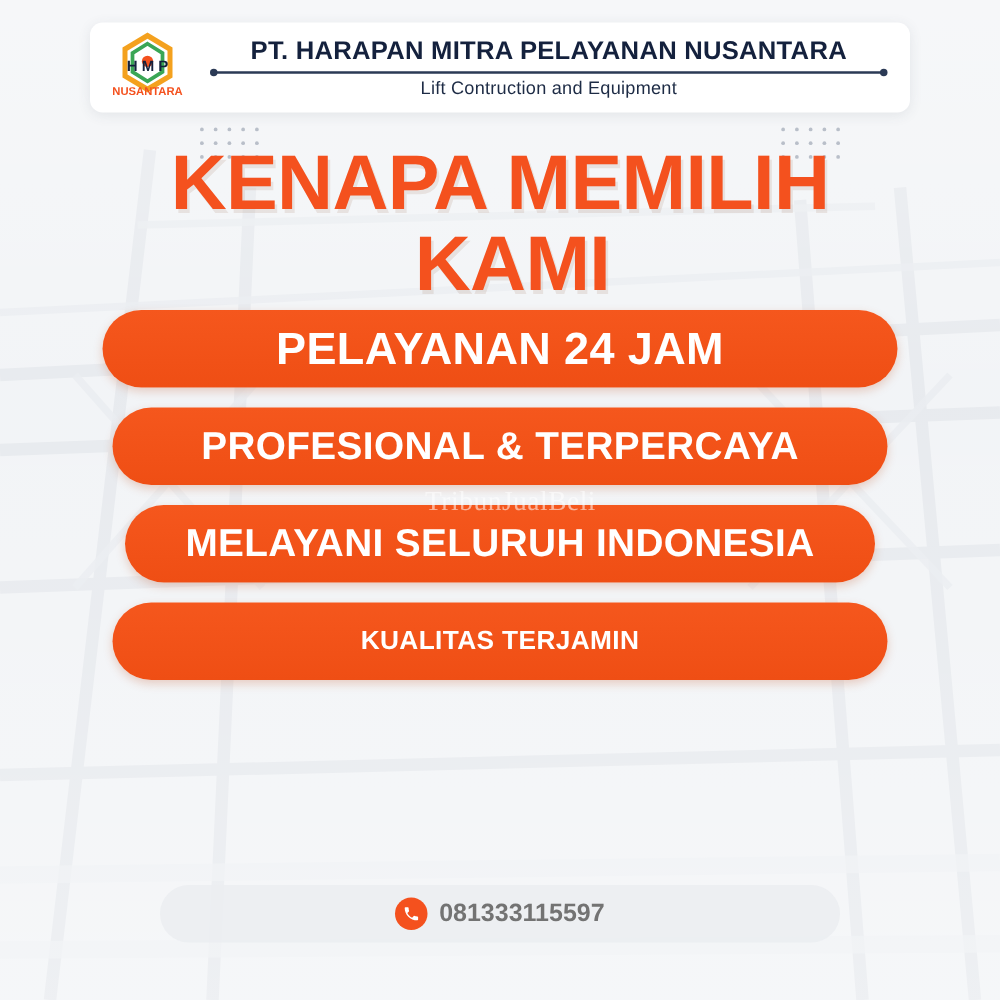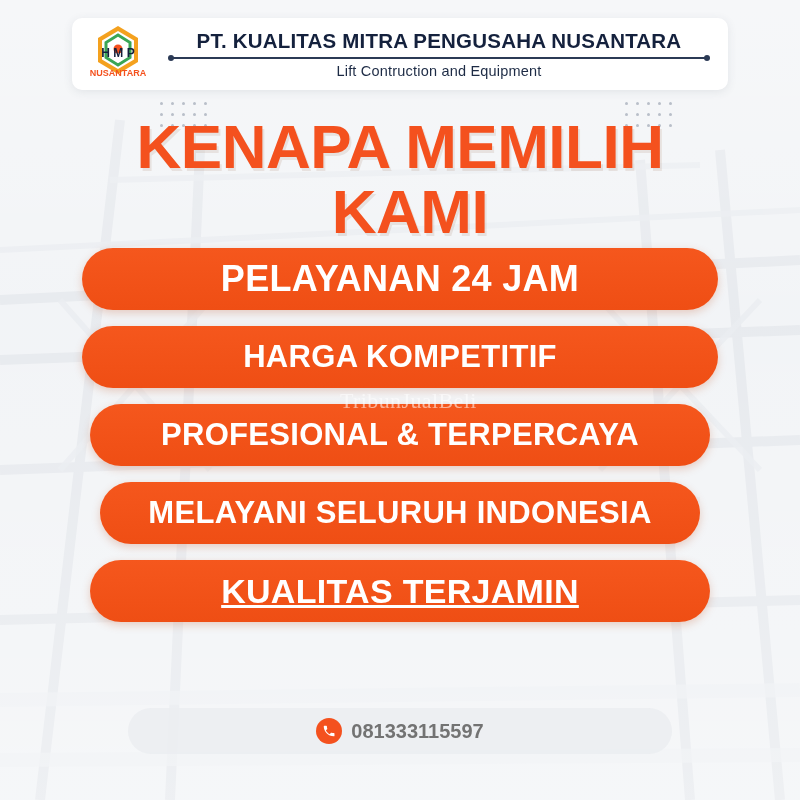--- a/index.html
+++ b/index.html
@@ -149,21 +149,21 @@
     justify-content: center;
     color: #ffffff;
     font-weight: bold;
     letter-spacing: 0.3px;
     box-shadow: 0 3px 8px rgba(190,80,30,0.25);
   }
   .pill-1 { width: 636px; font-size: 36px; }
   .pill-2 { width: 636px; font-size: 31px; }
   .pill-3 { width: 600px; font-size: 31px; }
   .pill-4 { width: 620px; font-size: 31px; }
-  .pill-5 { width: 620px; font-size: 34px; text-decoration: underline; }
+  .pill-5 { width: 620px; font-size: 21px; }
 
   
   .watermark {
     position: absolute;
     left: 340px;
     top: 388px;
     font-family: "Liberation Serif", serif;
     font-size: 22px;
     color: rgba(255,255,255,0.55);
     letter-spacing: 0.4px;
@@ -247,21 +247,21 @@
           <path d="M0,-24 L20,-12 L20,12 L0,24 L-20,12 L-20,-12 Z" fill="#f4a11e"></path>
           <path d="M0,-19 L16,-9.5 L16,9.5 L0,19 L-16,9.5 L-16,-9.5 Z" fill="#ffffff"></path>
           <path d="M0,-15 L12,-7.5 L12,7.5 L0,15 L-12,7.5 L-12,-7.5 Z" fill="none" stroke="#3aa655" stroke-width="3"></path>
           <circle cx="0" cy="-1" r="4.5" fill="#f4511e"></circle>
         </g>
         <text x="43" y="33" text-anchor="middle" font-family="Liberation Sans, sans-serif" font-size="12" font-weight="bold" fill="#14213d">H M P</text>
         <text x="43" y="52" text-anchor="middle" font-family="Liberation Sans, sans-serif" font-size="9" font-weight="bold" fill="#f4511e">NUSANTARA</text>
       </svg>
     </div>
     <div class="header-text">
-      <div class="company-name">PT. KUALITAS MITRA PENGUSAHA NUSANTARA</div>
+      <div class="company-name">PT. HARAPAN MITRA PELAYANAN NUSANTARA</div>
       <div class="divider-line"></div>
       <div class="company-sub">Lift Contruction and Equipment</div>
     </div>
   </div>
 
   <div class="dots dots-left">
     <i></i>
       <i></i>
       <i></i>
       <i></i>
@@ -295,21 +295,20 @@
       <i></i>
   </div>
 
   <div class="headline">
     <span class="l1">KENAPA MEMILIH</span>
     <span class="l2">KAMI</span>
   </div>
 
   <div class="pills">
     <div class="pill pill-1">PELAYANAN 24 JAM</div>
-    <div class="pill pill-2">HARGA KOMPETITIF</div>
     <div class="pill pill-4">PROFESIONAL &amp; TERPERCAYA</div>
     <div class="pill pill-3">MELAYANI SELURUH INDONESIA</div>
     <div class="pill pill-5">KUALITAS TERJAMIN</div>
   </div>
 
   <div class="watermark">TribunJualBeli</div>
 
   <div class="footer">
     <div class="f-item">
       <span class="circ-icon">

